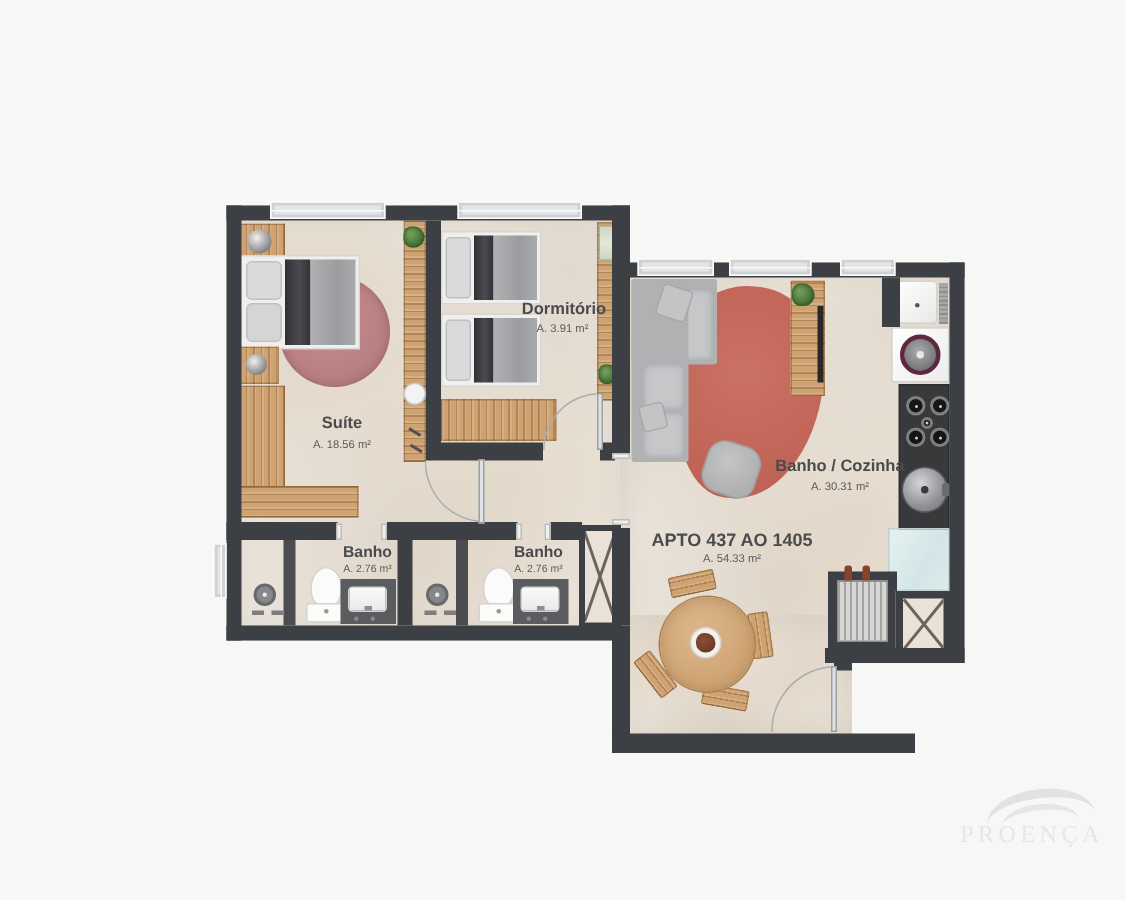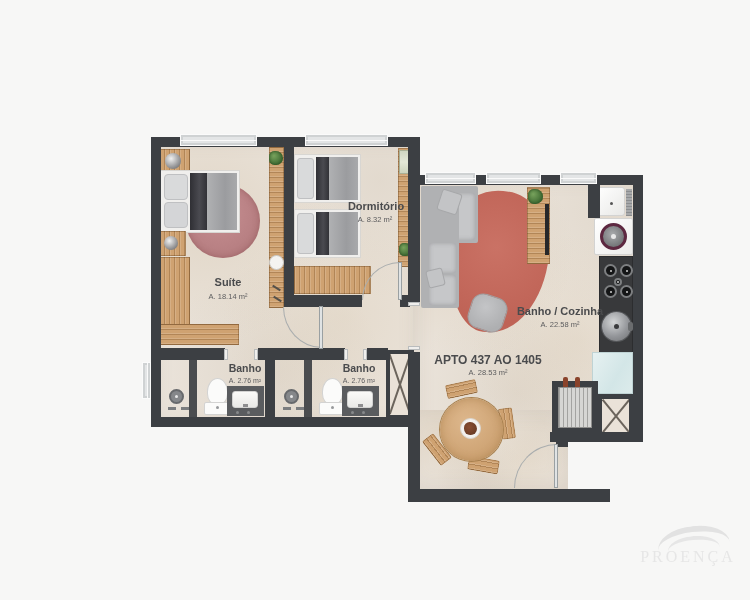--- a/index.html
+++ b/index.html
@@ -197,34 +197,34 @@
 
   <div class="abs jamb" style="left:224px;top:349px;width:4px;height:11px;"></div>
   <div class="abs jamb" style="left:254px;top:349px;width:4px;height:11px;"></div>
   <div class="abs jamb" style="left:344px;top:349px;width:4px;height:11px;"></div>
   <div class="abs jamb" style="left:363px;top:349px;width:4px;height:11px;"></div>
 
   <div class="abs jamb" style="left:408px;top:302px;width:12px;height:4px;"></div>
   <div class="abs jamb" style="left:408px;top:346px;width:12px;height:4px;"></div>
 
   <div class="abs lbl" style="left:228px;top:282px;font-size:11px;">Suíte</div>
-  <div class="abs area" style="left:228px;top:296px;">A. 18.14 m²</div>
+  <div class="abs area" style="left:228px;top:296px;">A. 18.56 m²</div>
 
   <div class="abs lbl" style="left:376px;top:206px;font-size:11px;">Dormitório</div>
-  <div class="abs area" style="left:375px;top:219px;">A. 8.32 m²</div>
+  <div class="abs area" style="left:375px;top:219px;">A. 3.91 m²</div>
 
   <div class="abs lbl" style="left:245px;top:368px;font-size:10.5px;">Banho</div>
   <div class="abs area" style="left:245px;top:380px;font-size:7px;">A. 2.76 m²</div>
 
   <div class="abs lbl" style="left:359px;top:368px;font-size:10.5px;">Banho</div>
   <div class="abs area" style="left:359px;top:380px;font-size:7px;">A. 2.76 m²</div>
 
   <div class="abs lbl" style="left:560px;top:311px;font-size:11px;">Banho / Cozinha</div>
-  <div class="abs area" style="left:560px;top:324px;">A. 22.58 m²</div>
+  <div class="abs area" style="left:560px;top:324px;">A. 30.31 m²</div>
 
   <div class="abs lbl" style="left:488px;top:360px;font-size:12px;">APTO 437 AO 1405</div>
-  <div class="abs area" style="left:488px;top:372px;">A. 28.53 m²</div>
+  <div class="abs area" style="left:488px;top:372px;">A. 54.33 m²</div>
 
   <div class="abs logo-swoosh" style="left:658px;top:526px;width:72px;height:34px;border-width:6px 0 0 0;transform:rotate(-7deg);"></div>
   <div class="abs logo-swoosh" style="left:668px;top:536px;width:52px;height:22px;border-width:4px 0 0 0;transform:rotate(-5deg);border-top-color:#e6e6e6;"></div>
   <div class="abs" style="left:628px;top:548px;width:120px;text-align:center;font-family:'Liberation Serif',serif;font-size:16px;letter-spacing:3px;color:#e6e6e6;">PROENÇA</div>
 
 </div>
 
 </body></html>

